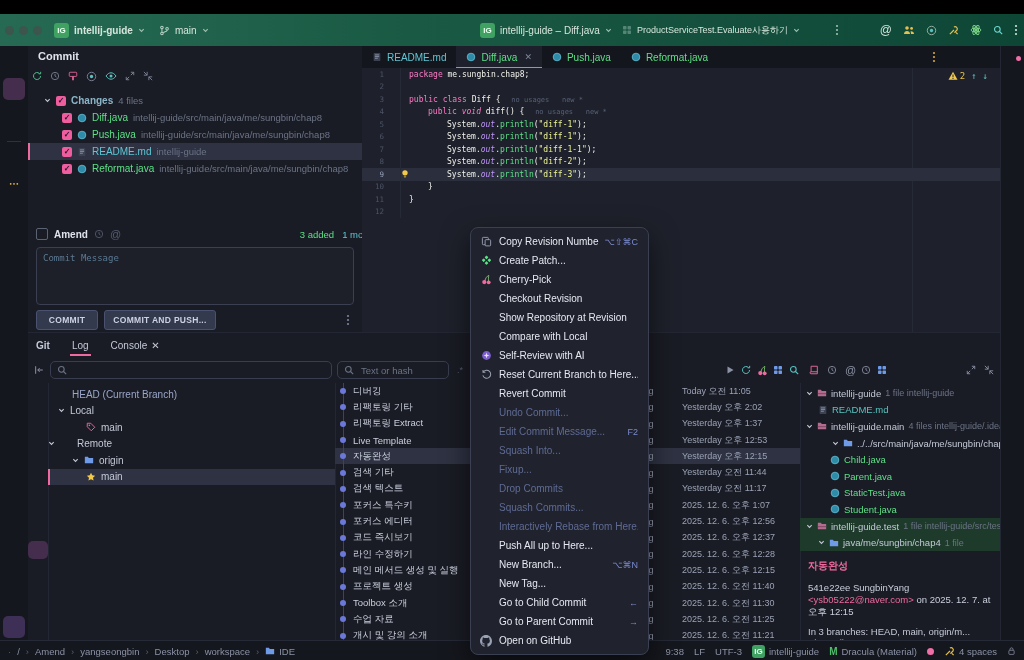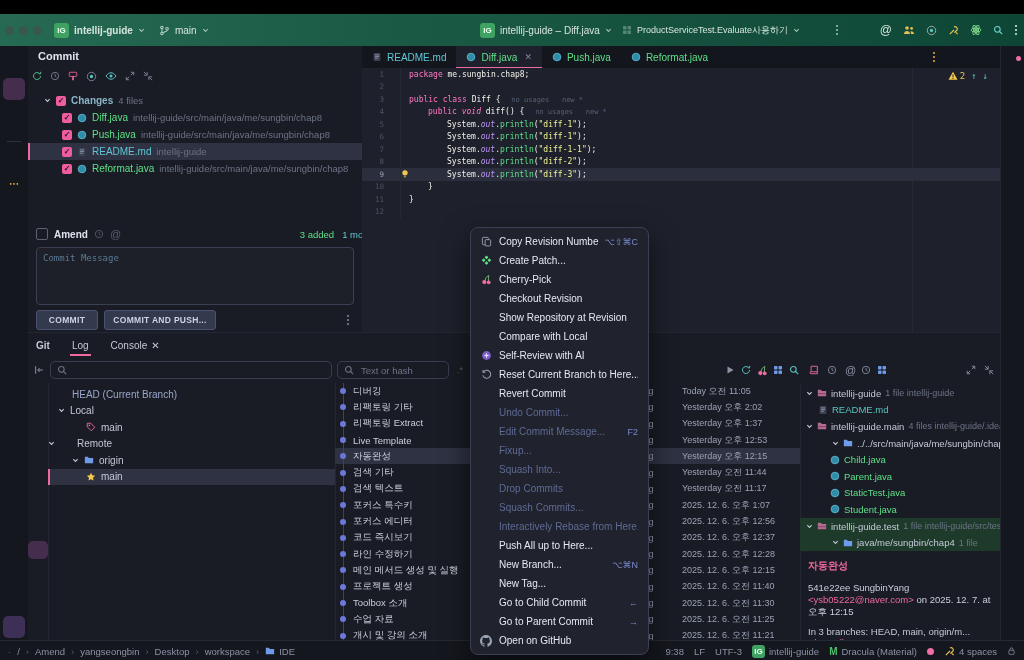--- a/index.html
+++ b/index.html
@@ -871,21 +871,21 @@
               </span>
               <span class="i">
                 <svg width="10" height="10" viewBox="0 0 12 12">
                   <path d="M1 2.2h3.6l1.2 1.4H11v6.2H1z" fill="#b46b8f"></path>
                   <rect x="1" y="6.2" width="10" height="1.2" fill="#7e4a64"></rect>
                 </svg>
               </span>
               <span>intellij-guide.test</span>
               <span class="dmeta">1 file intellij-guide/src/test</span>
             </div>
-            <div class="drow hl" style="padding-left: 32px;">
+            <div class="drow hl" style="padding-left: 18px;">
               <span class="i">
                 <svg width="7" height="7" viewBox="0 0 8 8">
                   <path d="M1.5 2.5L4 5l2.5-2.5" fill="none" stroke="currentColor" stroke-width="1.3"></path>
                 </svg>
               </span>
               <span class="i">
                 <svg width="10" height="10" viewBox="0 0 12 12">
                   <path d="M1 2.2h3.6l1.2 1.4H11v6.2H1z" fill="#6e9ae8"></path>
                 </svg>
               </span>
@@ -987,25 +987,25 @@
         <span class="mic"></span>
         <span class="mlabel">Undo Commit...</span>
       </div>
       <div class="mi dis">
         <span class="mic"></span>
         <span class="mlabel">Edit Commit Message...</span>
         <span class="msc">F2</span>
       </div>
       <div class="mi dis">
         <span class="mic"></span>
+        <span class="mlabel">Squash Into...</span>
+      </div>
+      <div class="mi dis">
+        <span class="mic"></span>
         <span class="mlabel">Fixup...</span>
-      </div>
-      <div class="mi dis">
-        <span class="mic"></span>
-        <span class="mlabel">Squash Into...</span>
       </div>
       <div class="mi dis">
         <span class="mic"></span>
         <span class="mlabel">Drop Commits</span>
       </div>
       <div class="mi dis">
         <span class="mic"></span>
         <span class="mlabel">Squash Commits...</span>
       </div>
       <div class="mi dis">

